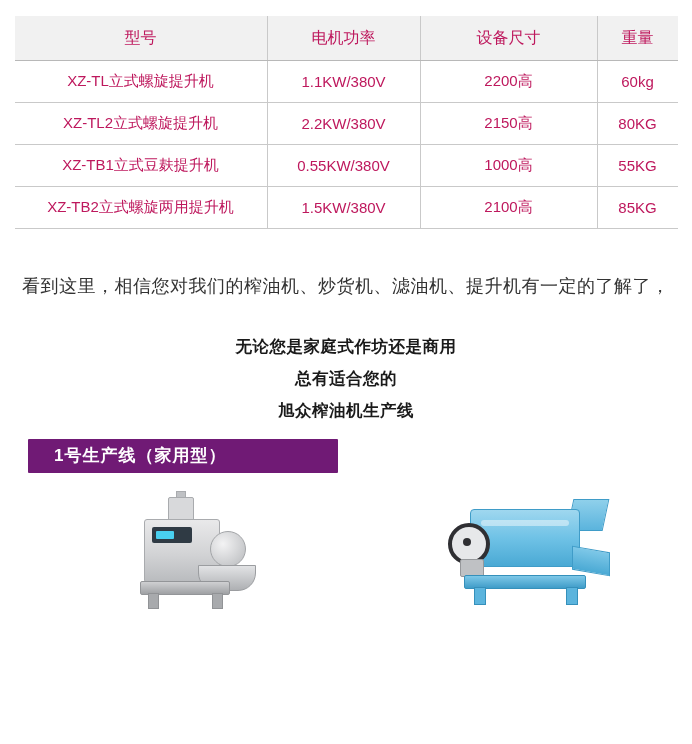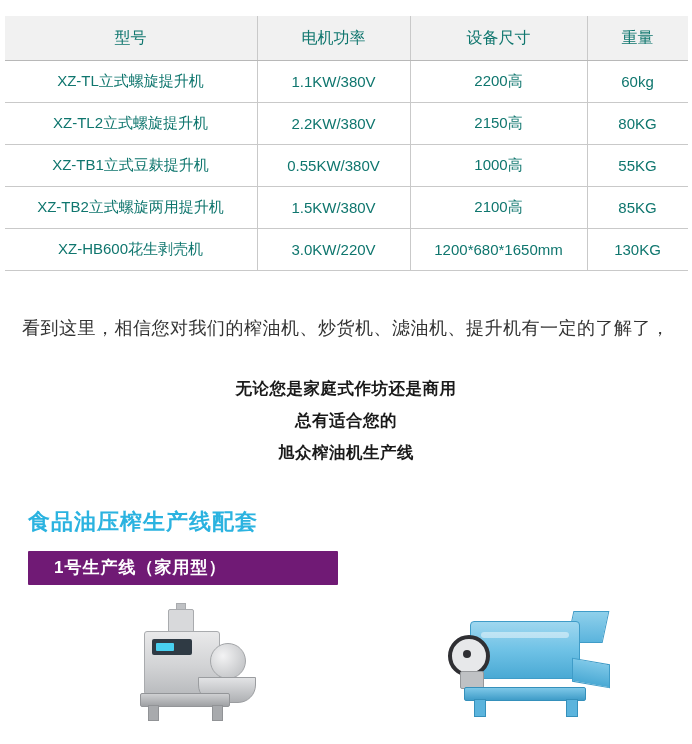--- a/index.html
+++ b/index.html
@@ -25,40 +25,40 @@
     width: 660px;
     margin: 16px auto 0 auto;
     border-collapse: collapse;
     table-layout: fixed;
   }
   .spec-table th, .spec-table td {
     border-bottom: 1px solid #c9c9c9;
     text-align: center;
     font-weight: normal;
     font-size: 15px;
-    color: #0f766e;
+    color: #be185d;
     padding: 0;
     height: 41px;
     vertical-align: middle;
   }
   .spec-table thead th {
     background: #f1f1f1;
     font-size: 16px;
     height: 44px;
     border-bottom: 1px solid #b8b8b8;
   }
   .spec-table th + th,
   .spec-table td + td {
     border-left: 1px solid #c9c9c9;
     text-align: center;
   }
   .col-model   { width: 252px; }
   .col-power   { width: 152px; }
   .col-size    { width: 176px; }
-  .col-weight  { width: 100px; }
+  .col-weight  { width: 80px; }
 
   
   .para {
     margin: 42px 22px 0 22px;
     font-size: 18px;
     line-height: 30px;
     color: #333;
     text-align: justify;
     letter-spacing: .5px;
   }
@@ -311,40 +311,33 @@
         <td>0.55KW/380V</td>
         <td>1000高</td>
         <td>55KG</td>
       </tr>
       <tr>
         <td>XZ-TB2立式螺旋两用提升机</td>
         <td>1.5KW/380V</td>
         <td>2100高</td>
         <td>85KG</td>
       </tr>
-      <tr>
-        <td>XZ-HB600花生剥壳机</td>
-        <td>3.0KW/220V</td>
-        <td>1200*680*1650mm</td>
-        <td>130KG</td>
-      </tr>
     </tbody>
   </table>
 
   <div class="para">
     <div>看到这里，相信您对我们的榨油机、炒货机、滤油机、提升机有一定的了解了，</div>
   </div>
 
   <div class="slogan">
     <div>无论您是家庭式作坊还是商用</div>
     <div>总有适合您的</div>
     <div>旭众榨油机生产线</div>
   </div>
 
-  <div class="section-title">食品油压榨生产线配套</div>
   <div class="line-banner">1号生产线（家用型）</div>
 
   <div class="products">
 
     <div class="product">
       <div class="product-img">
         <div class="press">
           <div class="stack"></div>
           <div class="hopper"></div>
           <div class="body"></div>

